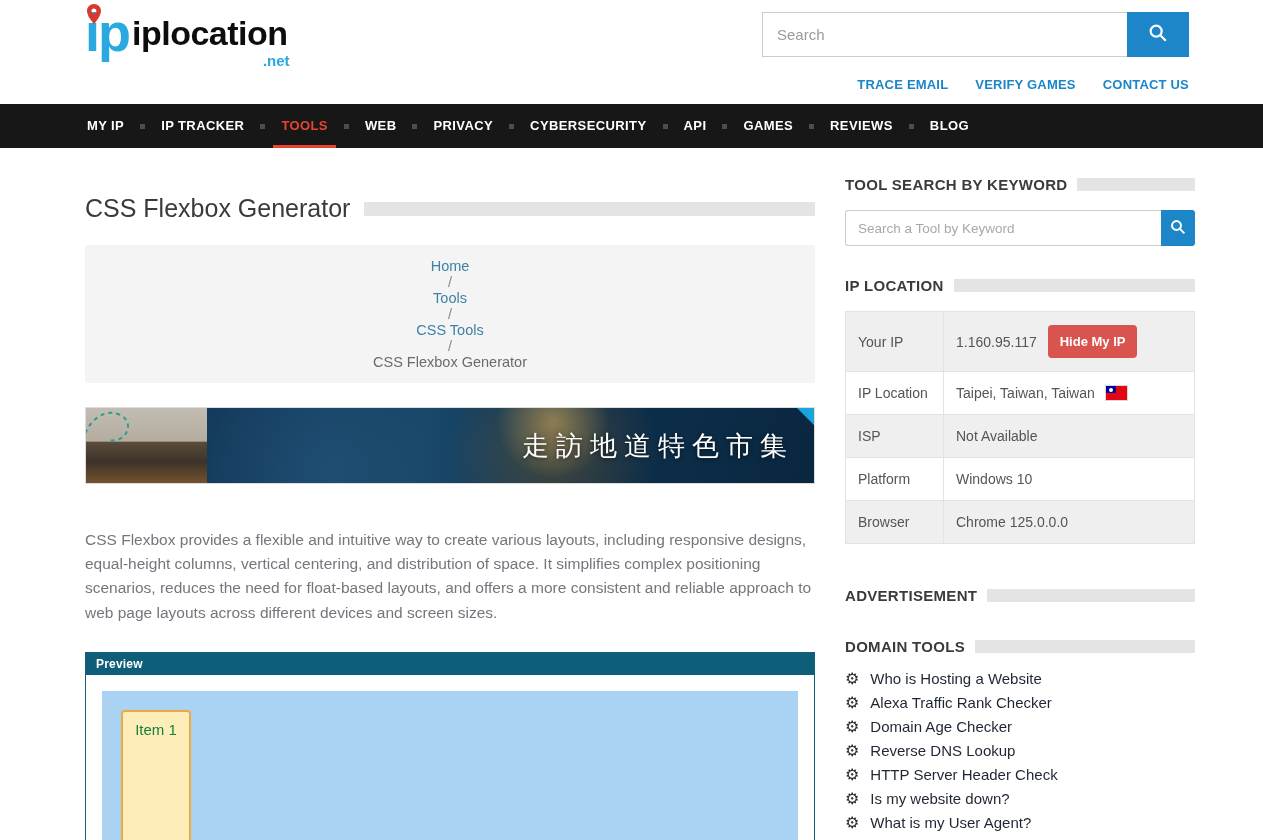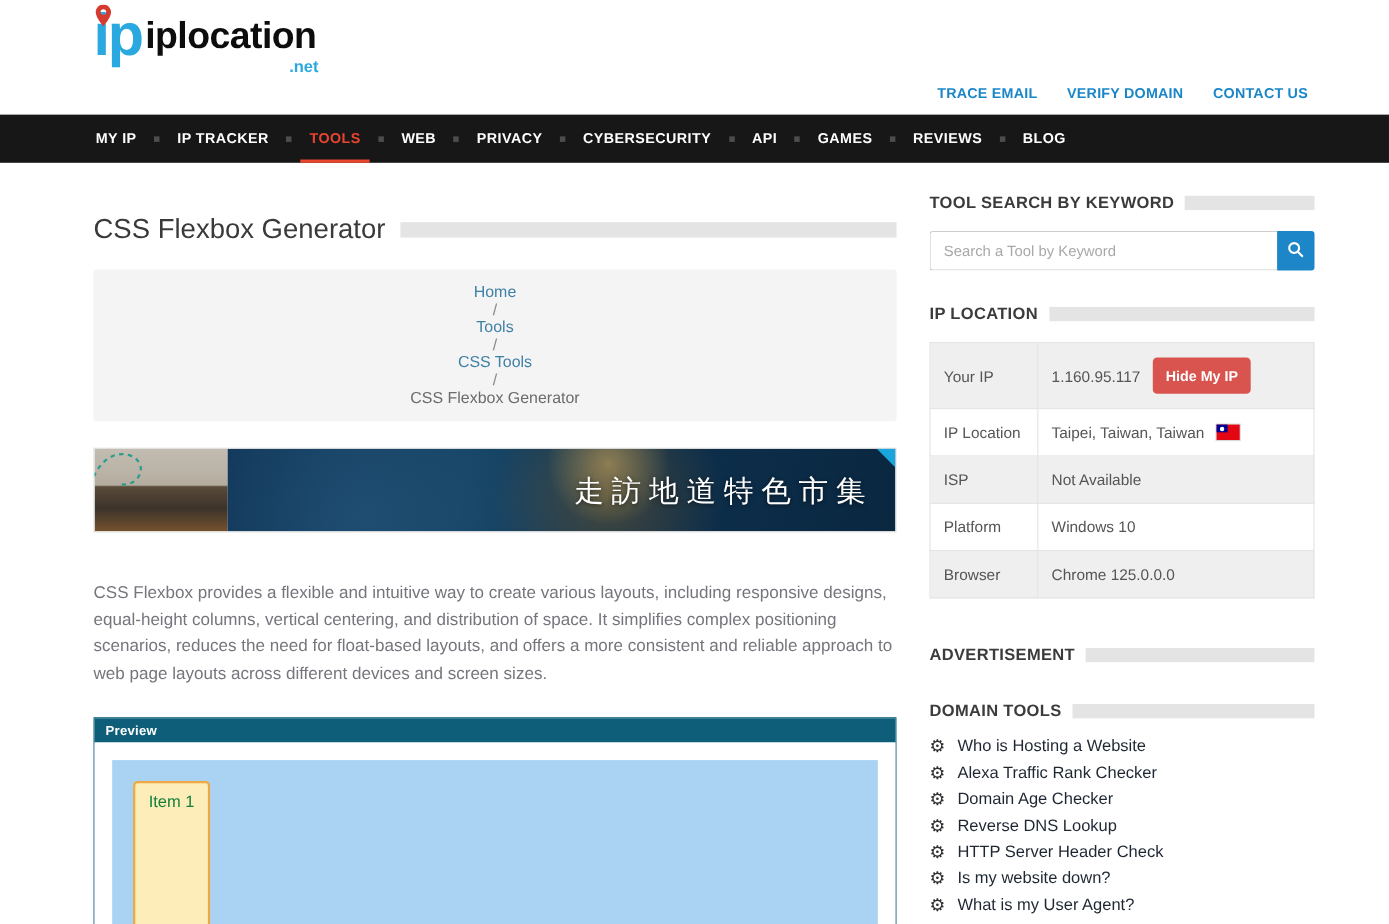--- a/index.html
+++ b/index.html
@@ -107,24 +107,35 @@
   <div class="logo">
     <span class="logo-ip">ip</span>
     <span class="logo-pin">
       <svg width="16" height="20" viewBox="0 0 16 20">
           <path d="M8 0C4.1 0 1 3.1 1 7c0 5.2 7 13 7 13s7-7.8 7-13c0-3.9-3.1-7-7-7zm0 9.5A2.5 2.5 0 1 1 8 4.5a2.5 2.5 0 0 1 0 5z" fill="#d63a2f"></path>
         </svg>
     </span>
     <span class="logo-word"><span>iplocation</span><span class="logo-net">.net</span></span>
   </div>
 
+  <div class="header-search">
+    <input type="text" placeholder="Search" style="">
+    <button class="btn-search">
+      <span>
+        <svg width="22" height="22" viewBox="0 0 24 24" fill="none" stroke="#fff" stroke-width="2.4">
+            <circle cx="10" cy="10" r="6"></circle>
+            <line x1="14.5" y1="14.5" x2="20.5" y2="20.5"></line>
+          </svg>
+      </span>
+    </button>
+  </div>
 
   <nav class="header-links">
     <a>TRACE EMAIL</a>
-    <a>VERIFY DOMAIN</a>
+    <a>VERIFY GAMES</a>
     <a>CONTACT US</a>
   </nav>
 </header>
 
 <nav class="main-nav">
   <ul>
     <li class="nav-item">MY IP</li>
     <li class="nav-sep"></li>
     <li class="nav-item">IP TRACKER</li>
     <li class="nav-sep"></li>

